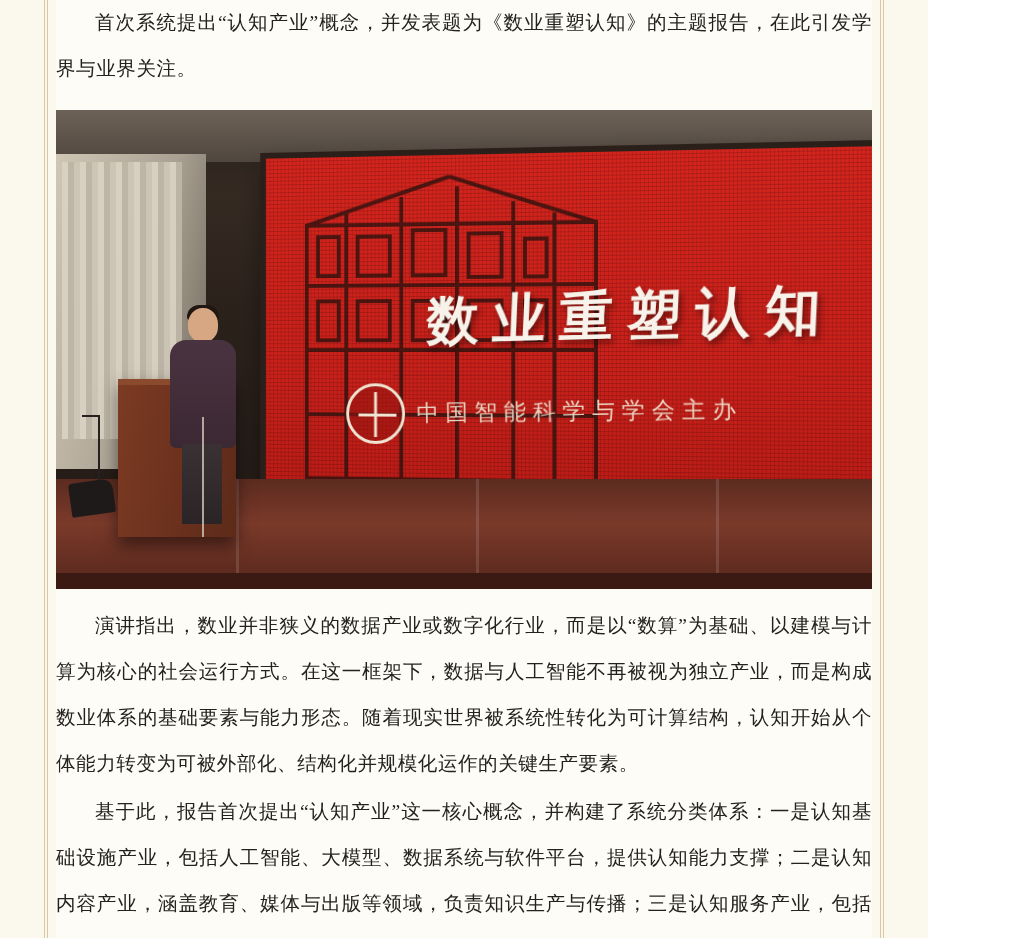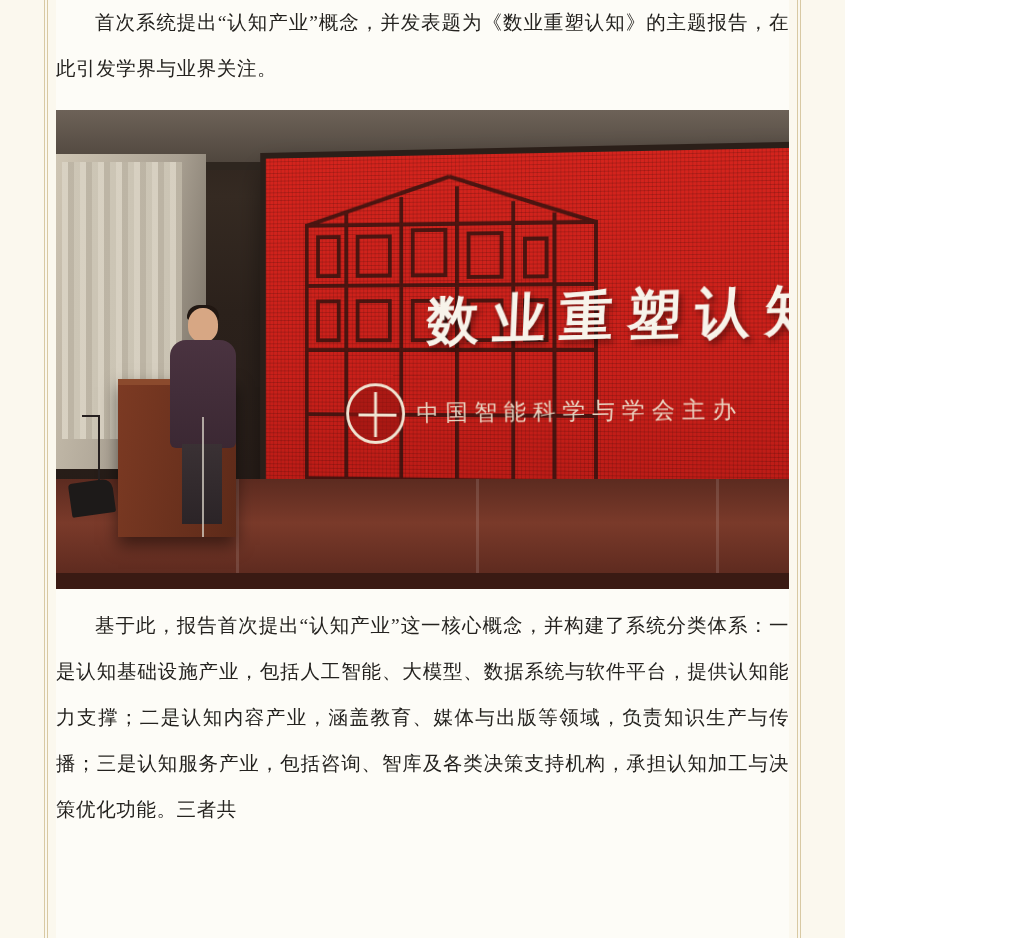--- a/index.html
+++ b/index.html
@@ -8,21 +8,21 @@
     background: #ffffff;
   }
   body {
     width: 1009px;
     height: 938px;
     overflow: hidden;
     font-family: "Liberation Serif", "DejaVu Serif", serif;
   }
   .page {
     position: relative;
-    width: 845px;
+    width: 928px;
     height: 938px;
     background: #fdfcf7;
     box-sizing: border-box;
   }
   
   .edge {
     position: absolute;
     top: 0;
     bottom: 0;
     width: 56px;
@@ -422,16 +422,17 @@
         <div class="hair"></div>
         <div class="head"></div>
         <div class="body"></div>
         <div class="legs"></div>
       </div>
       <div class="mic-stand"></div>
       <div class="cable"></div>
       <div class="monitor"></div>
     </div>
 
+    <p class="para">演讲指出，数业并非狭义的数据产业或数字化行业，而是以“数算”为基础、以建模与计算为核心的社会运行方式。在这一框架下，数据与人工智能不再被视为独立产业，而是构成数业体系的基础要素与能力形态。随着现实世界被系统性转化为可计算结构，认知开始从个体能力转变为可被外部化、结构化并规模化运作的关键生产要素。</p>
     <p class="para">基于此，报告首次提出“认知产业”这一核心概念，并构建了系统分类体系：一是认知基础设施产业，包括人工智能、大模型、数据系统与软件平台，提供认知能力支撑；二是认知内容产业，涵盖教育、媒体与出版等领域，负责知识生产与传播；三是认知服务产业，包括咨询、智库及各类决策支持机构，承担认知加工与决策优化功能。三者共</p>
 
   </div>
 </div>
 
 </body></html>

